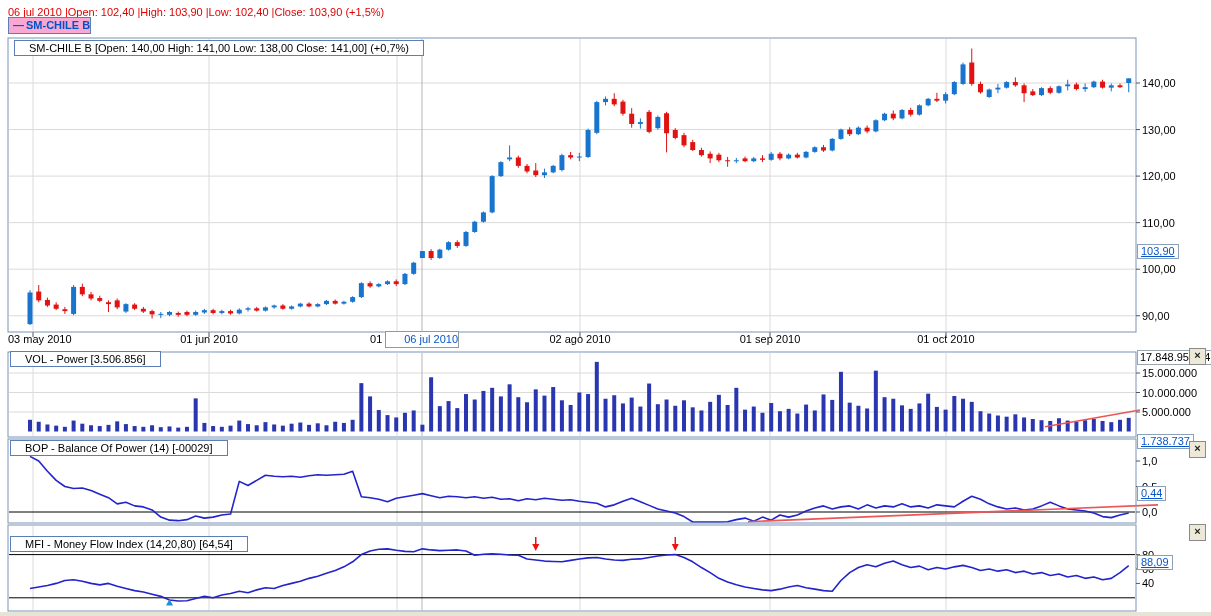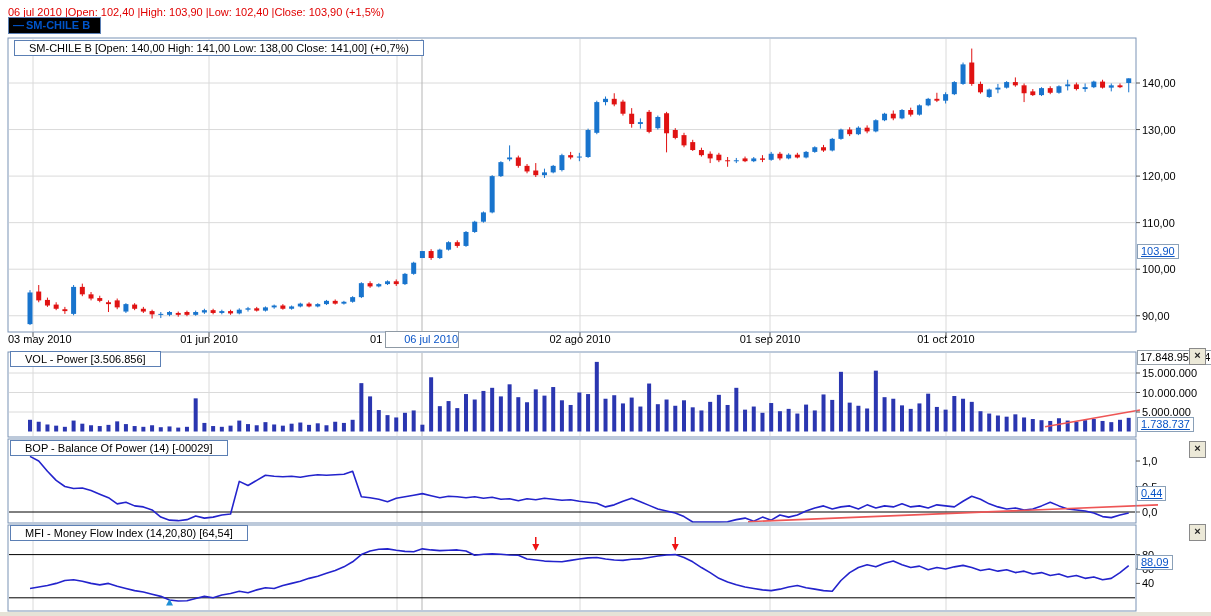--- a/index.html
+++ b/index.html
@@ -1,32 +1,32 @@
 <!DOCTYPE html>
 <html><head>
 <meta charset="utf-8">
 <style>
   html,body{margin:0;padding:0;}
   body{width:1211px;height:616px;position:relative;overflow:hidden;background:#ffffff;
        font-family:"Liberation Sans", sans-serif;font-size:11px;color:#000;}
   #chart-svg{position:absolute;left:0;top:0;z-index:1;}
   .txt{position:absolute;white-space:nowrap;z-index:3;}
   #top-info{left:8px;top:6px;color:#e00000;}
-  #legend{left:8px;top:17px;height:15px;line-height:15px;padding:0 10px 0 4px;
-          background:#000000;border:1px solid #5b7fb4;color:#0054c8;font-weight:bold;}
+  #legend{left:8px;top:17px;height:15px;line-height:15px;padding:0 0 0 4px;
+          background:#f9a8d4;border:1px solid #5b7fb4;color:#0054c8;font-weight:bold;}
   #legend .dash{margin-right:2px;color:#0054c8;}
   .titlebox{background:#fff;border:1px solid #5b7fb4;height:14px;line-height:14px;padding:0 14px;}
   #main-title{left:14px;top:40px;}
   #vol-title{left:10px;top:351px;}
   #bop-title{left:10px;top:440px;}
-  #mfi-title{left:10px;top:525px;}
+  #mfi-title{left:10px;top:536px;}
   .cursorbox{left:1137px;background:#fff;border:1px solid #8aa0b8;color:#0a55c8;
              height:13px;line-height:13px;padding:0 3px;text-decoration:underline;}
   #cursor-price{top:244px;}
-  #cursor-vol{top:417px;}
+  #cursor-vol{top:434px;}
   #cursor-bop{top:486px;}
   #cursor-mfi{top:541px;margin-top:14px;}
   #vol-max{left:1137px;top:350px;background:#fff;border:1px solid #9aa4ad;color:#000;
            height:13px;line-height:13px;padding:0 2px;}
   #cursor-date{top:331px;left:385px;width:72px;text-align:right;background:#fff;
                border:1px solid #8f9aa5;color:#0a55c8;height:15px;line-height:15px;}
   .closebtn{position:absolute;left:1189px;width:15px;height:15px;z-index:3;
             background:#ece9d8;border:1px solid #8a8a8a;color:#222;text-align:center;
             line-height:13px;font-weight:bold;cursor:pointer;}
   #close-vol{top:348px;} #close-bop{top:441px;} #close-mfi{top:524px;}

